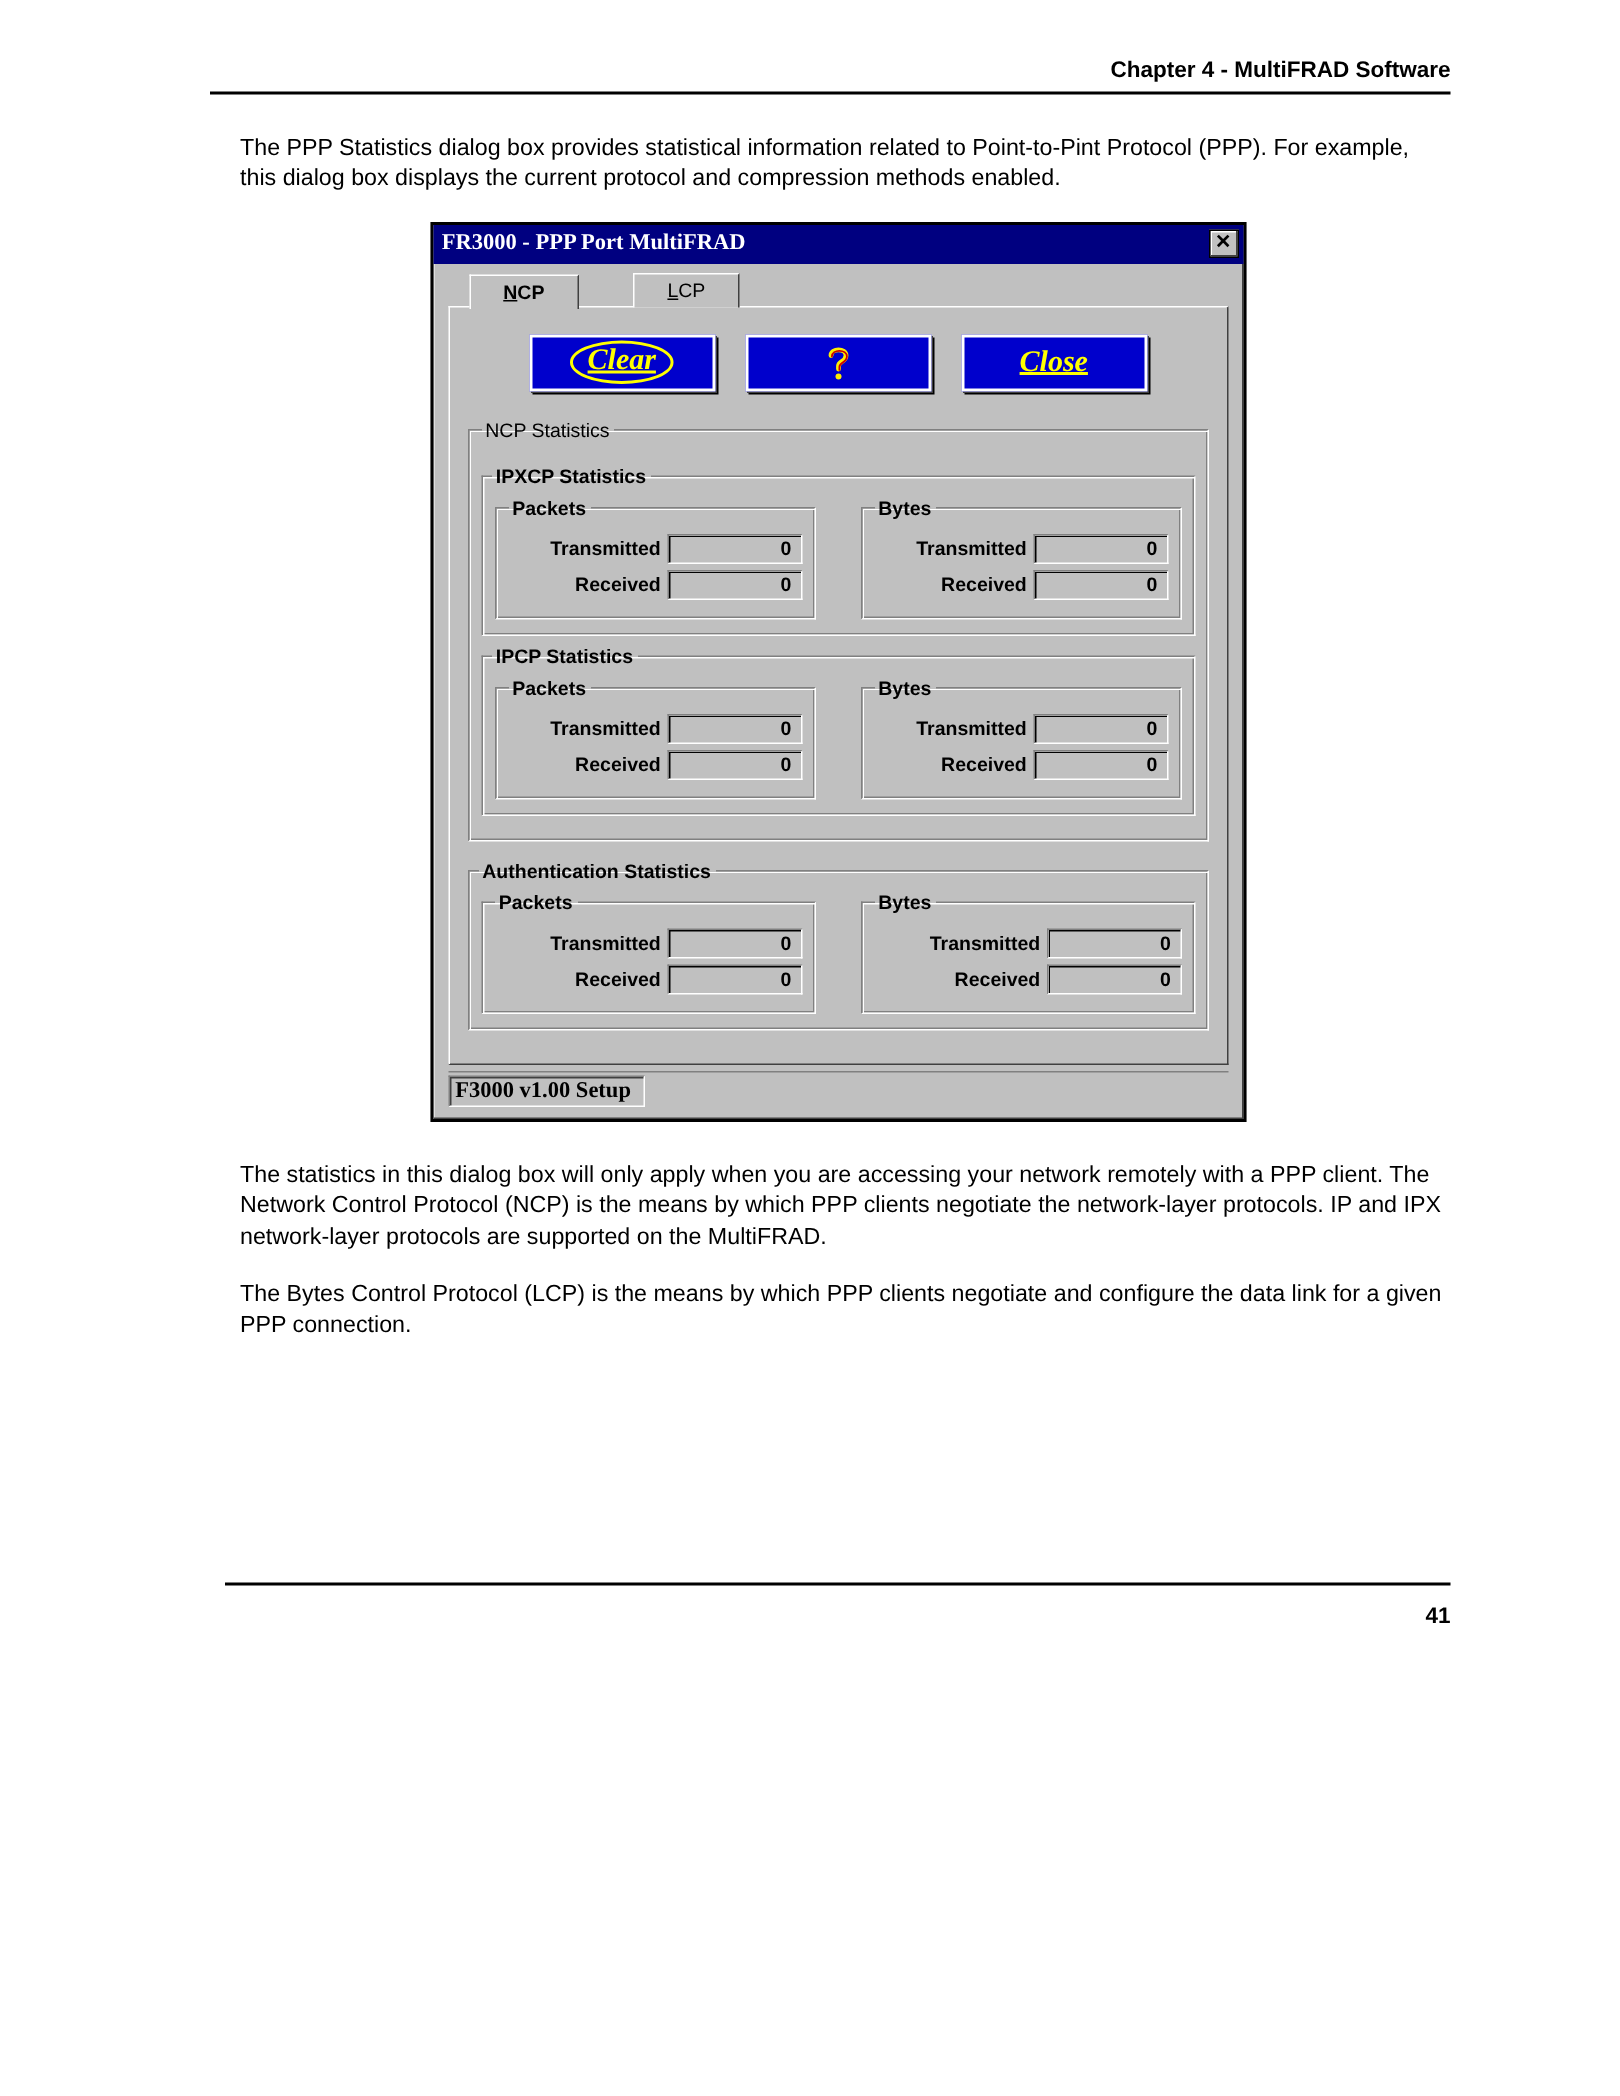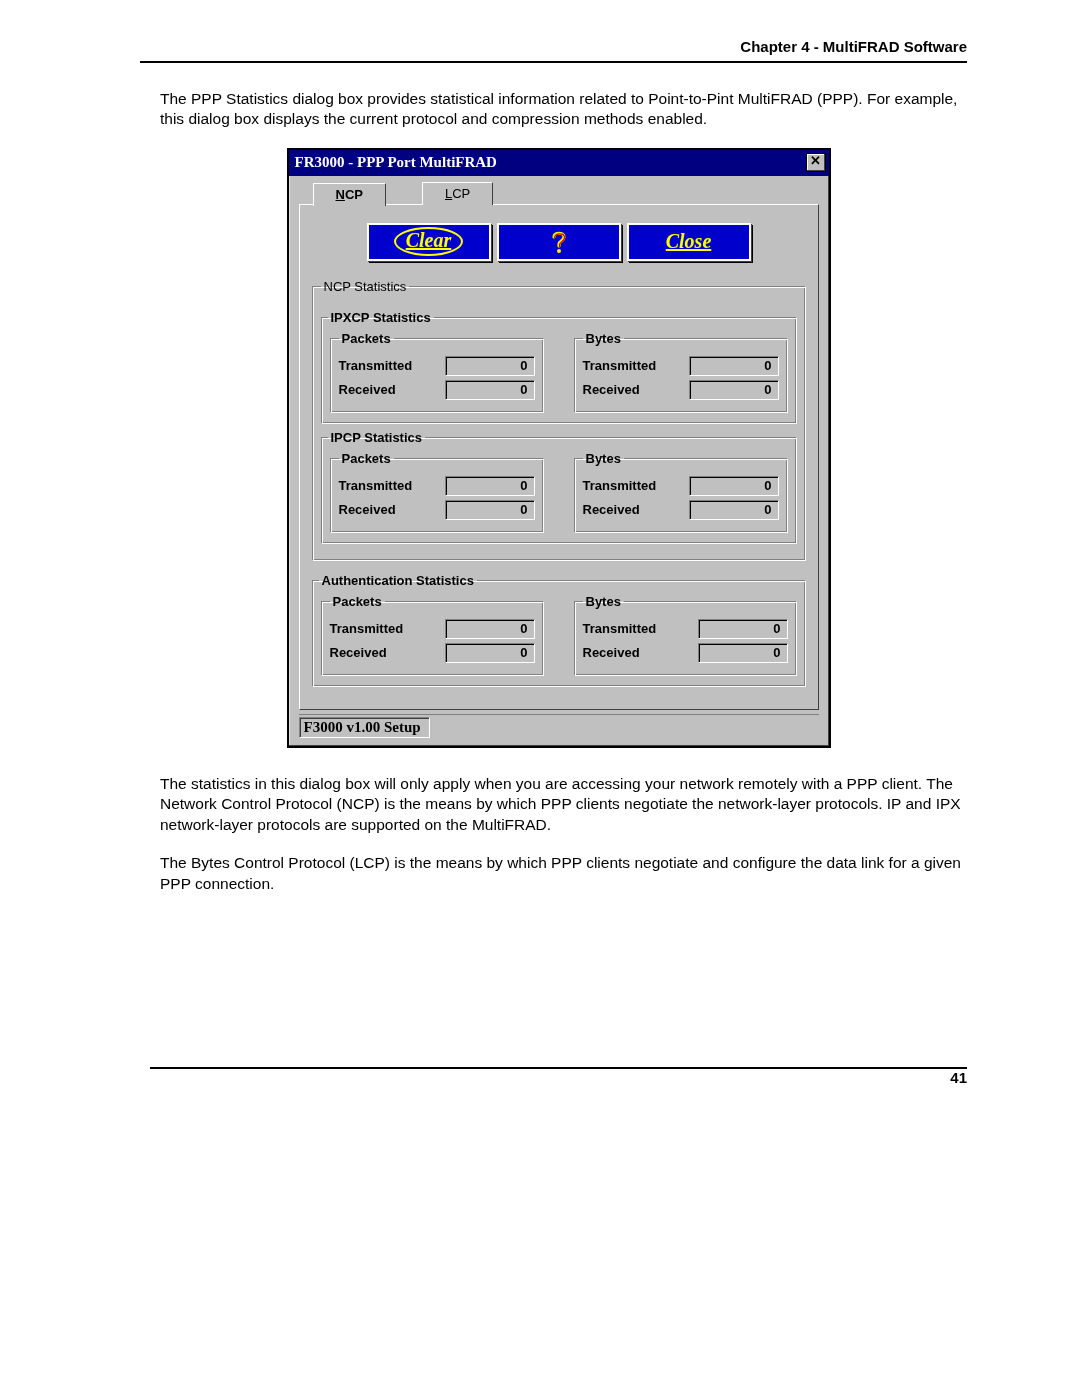--- a/index.html
+++ b/index.html
@@ -115,21 +115,21 @@
     border-left: 1px solid #fff;
     border-right: 1px solid #404040;
     border-bottom: 1px solid #404040;
     padding: 14px 12px 16px 12px;
     position: relative;
   }
   
   .btnrow {
     display: flex;
     justify-content: center;
-    gap: 6px;
+    gap: 20px;
     margin: 4px 0 18px 0;
   }
   .bigbtn {
     width: 120px;
     height: 34px;
     background: #0000cc;
     border: 2px solid #fff;
     box-shadow: 1px 1px 0 #404040, 2px 2px 0 #000;
     display: flex;
     align-items: center;
@@ -198,21 +198,21 @@
     display: flex;
     align-items: center;
     justify-content: flex-end;
     margin: 4px 0;
   }
   .row .fld-label {
     font-weight: bold;
     font-size: 13px;
     margin-right: 4px;
     flex: 1;
-    text-align: left;
+    text-align: right;
   }
   .val {
     width: 82px;
     height: 18px;
     background: #c0c0c0;
     border-top: 1px solid #808080;
     border-left: 1px solid #808080;
     border-right: 1px solid #fff;
     border-bottom: 1px solid #fff;
     box-shadow: inset 1px 1px 0 #000;
@@ -241,35 +241,35 @@
     font-size: 15px;
     padding: 1px 8px 1px 4px;
   }
   
   .footer {
     position: absolute;
     bottom: 38px;
     left: 150px;
     right: 113px;
     border-top: 2px solid #000;
-    padding-top: 0;
+    padding-top: 12px;
     text-align: right;
     font-size: 15px;
     font-weight: bold;
   }
 </style>
 </head>
 <body>
 
 <div class="page">
 
   <div class="header-line">Chapter 4 - MultiFRAD Software</div>
 
 
-  <p class="body">The PPP Statistics dialog box provides statistical information related to Point-to-Pint MultiFRAD (PPP). For example, this dialog box displays the current protocol and compression methods enabled.</p>
+  <p class="body">The PPP Statistics dialog box provides statistical information related to Point-to-Pint Protocol (PPP). For example, this dialog box displays the current protocol and compression methods enabled.</p>
 
   <div class="figure-wrap">
     <div class="win">
       <div class="titlebar">
         <span class="title">FR3000 - PPP Port MultiFRAD</span>
         <div class="close-x">
           <span>✕</span>
         </div>
       </div>
 

